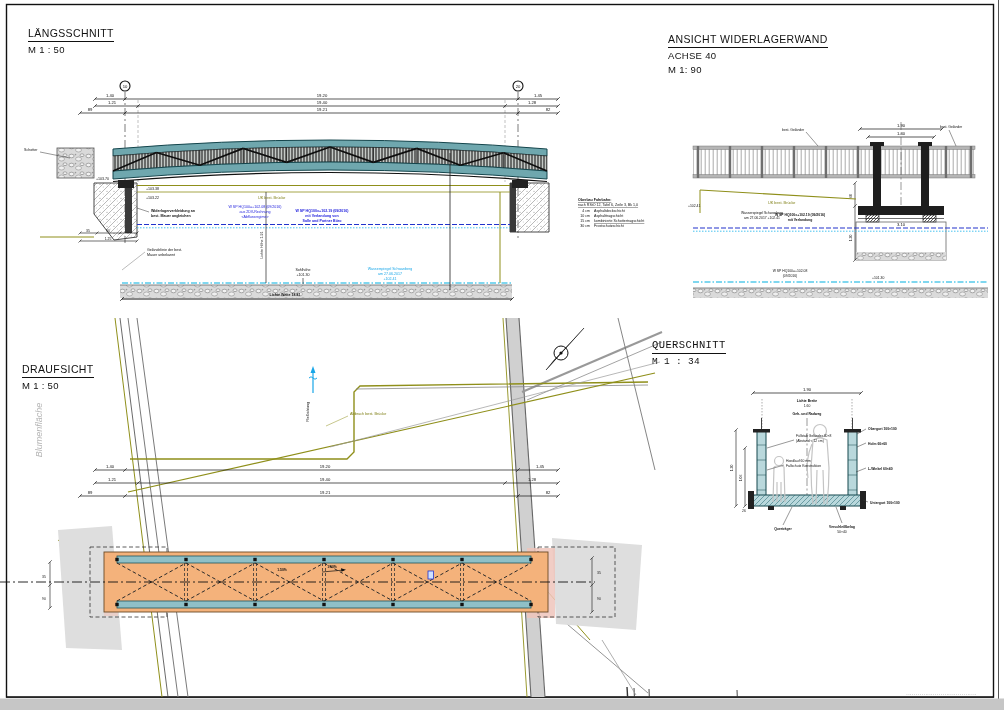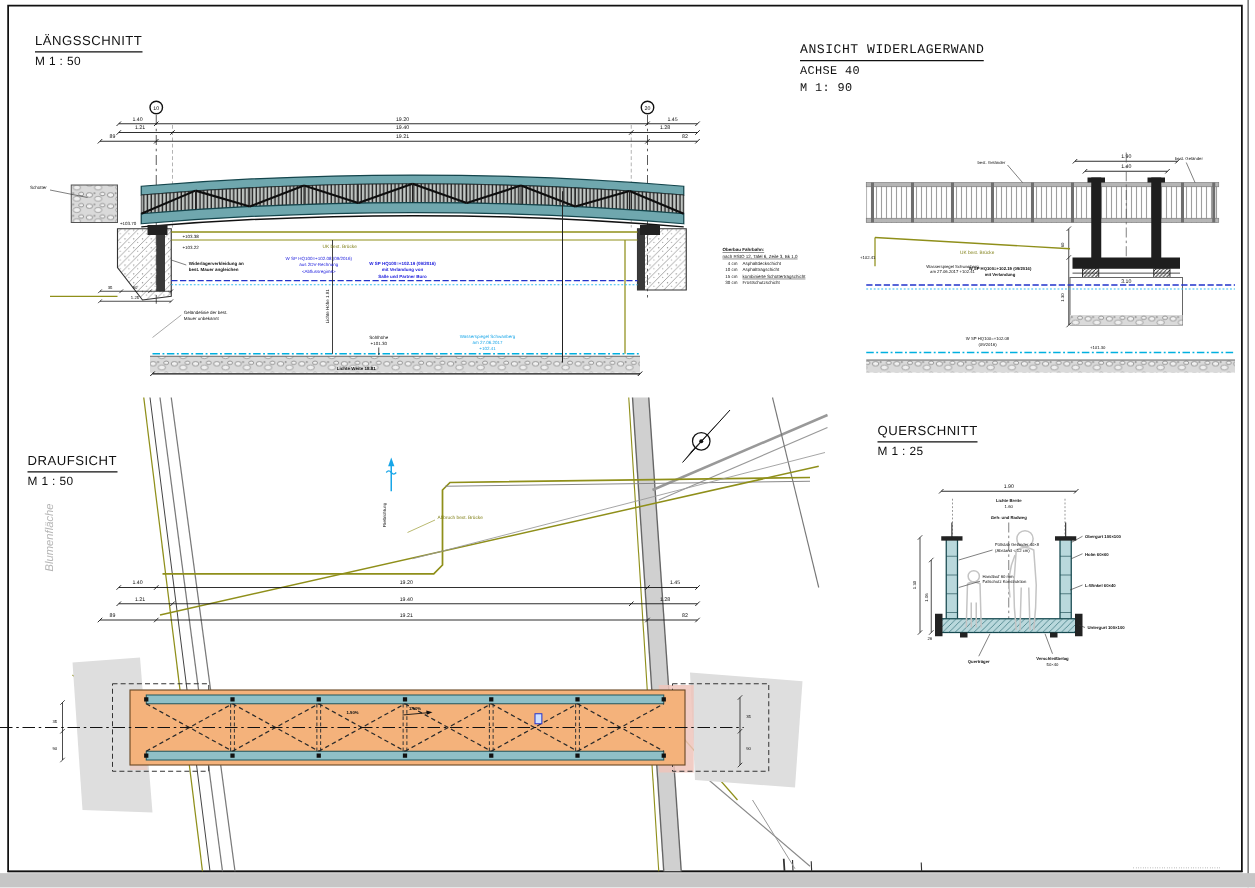--- a/index.html
+++ b/index.html
@@ -530,27 +530,27 @@
       <text class="dim-s" x="742" y="478" transform="rotate(-90 742 478)" text-anchor="middle">1.06</text>
       <text class="dim-s" x="742" y="512">26</text>
     </g>
   </g>
 </svg>
 
 <div class="title-block" style="left:28px;top:22px;">
   <span class="title-main">LÄNGSSCHNITT</span>
   <div class="title-sub">M 1 : 50</div>
 </div>
-<div class="title-block" style="left:640px;top:28px;font-family:Liberation Mono, monospace;">
+<div class="title-block" style="left:668px;top:28px;">
   <span class="title-main">ANSICHT WIDERLAGERWAND</span>
   <div class="title-sub">ACHSE 40</div>
   <div class="title-sub">M 1: 90</div>
 </div>
 <div class="title-block" style="left:22px;top:358px;">
   <span class="title-main">DRAUFSICHT</span>
   <div class="title-sub">M 1 : 50</div>
 </div>
-<div class="title-block" style="left:702px;top:334px;">
+<div class="title-block" style="left:652px;top:334px;font-family:Liberation Mono, monospace;">
   <span class="title-main">QUERSCHNITT</span>
-  <div class="title-sub">M 1 : 25</div>
+  <div class="title-sub">M 1 : 34</div>
 </div>
 
 </div>
 
 </body></html>

